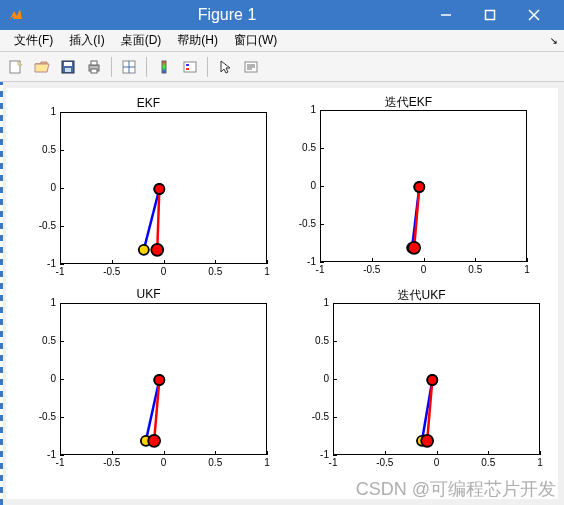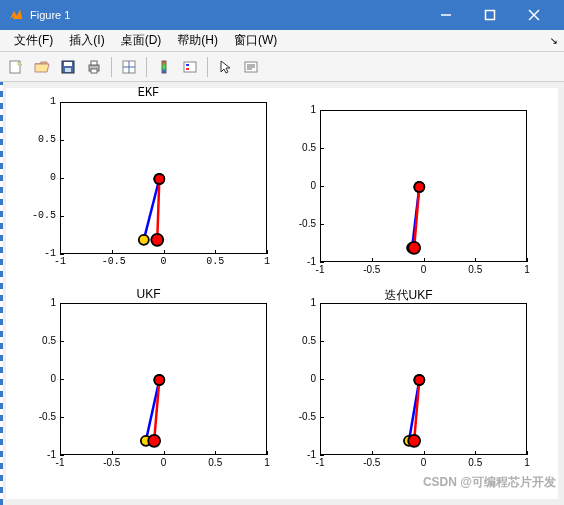--- a/index.html
+++ b/index.html
@@ -1,40 +1,40 @@
 <!DOCTYPE html>
 <html><head>
 <meta charset="utf-8">
 <style>
   * { box-sizing: border-box; margin: 0; padding: 0; }
   body { font-family: "Microsoft YaHei", SimSun, Arial, sans-serif; font-size: 12px; background: #fff; width: 564px; height: 505px; overflow: hidden; position: relative; }
   
   .titlebar { height: 30px; background: #3a78c8; display: flex; align-items: center; color: #fff; padding: 0 8px; }
   .titlebar .logo { width: 16px; height: 16px; margin-right: 6px; display: inline-flex; }
-  .titlebar .title { flex: 1; font-size: 11px; }
+  .titlebar .title { flex: 1; font-size: 16px; text-align: center; }
   .titlebar .winbtns { display: flex; }
   .titlebar .wbtn { width: 44px; height: 30px; display: flex; align-items: center; justify-content: center; cursor: pointer; }
   
   .menubar { height: 22px; background: #f5f5f5; border-bottom: 1px solid #d0d0d0; display: flex; align-items: center; padding: 0 6px; position: relative; }
   .menubar .menuitem { padding: 2px 8px; cursor: pointer; font-size: 12px; }
   .menubar .arrow-right { position: absolute; right: 6px; font-size: 10px; }
   
   .toolbar { height: 30px; background: #f5f5f5; border-bottom: 1px solid #d0d0d0; display: flex; align-items: center; padding: 0 4px; gap: 2px; }
   .toolbar .tbtn { width: 24px; height: 24px; display: flex; align-items: center; justify-content: center; cursor: pointer; border: 1px solid transparent; }
   .toolbar .sep { width: 1px; height: 20px; background: #c0c0c0; margin: 0 3px; }
   
   .canvas-area { position: absolute; left: 0; right: 0; top: 82px; bottom: 0; background: #f0f0f0; padding: 6px; }
   .figure-bg { width: 100%; height: 100%; background: #fff; position: relative; }
   
   .subplot { position: absolute; }
   .subplot .title { position: absolute; top: -16px; left: 0; right: 0; text-align: center; font-size: 12px; color: #000; }
   .axes-box { position: absolute; border: 1px solid #000; background: #fff; left: 34px; top: 0; right: 4px; bottom: 18px; }
   .xticks, .yticks { position: absolute; font-size: 10px; color: #000; }
   
-  .watermark { position: absolute; right: 8px; bottom: 14px; color: rgba(140,140,140,.7); font-size: 12px; pointer-events: none; font-weight: bold; }
+  .watermark { position: absolute; right: 8px; bottom: 4px; color: rgba(140,140,140,.7); font-size: 18px; pointer-events: none; }
   .leftedge { position: absolute; left:0; top:82px; bottom:0; width:3px; background: repeating-linear-gradient(0deg, #3a78c8 0 6px, #fff 6px 12px);}
 </style>
 </head>
 <body>
 
 <div class="titlebar">
   <span class="logo">
     <svg viewBox="0 0 16 16">
         <path d="M2 12 L6 4 L9 9 L12 2 L14 12 Z" fill="#ff8a00"></path>
         <path d="M2 12 L5 12 L6 9 Z" fill="#3a78c8"></path>
@@ -136,21 +136,21 @@
         <rect x="2" y="3" width="12" height="10" fill="#fff" stroke="#888"></rect>
         <line x1="4" y1="6" x2="12" y2="6" stroke="#666"></line>
         <line x1="4" y1="8" x2="12" y2="8" stroke="#666"></line>
         <line x1="4" y1="10" x2="9" y2="10" stroke="#666"></line>
       </svg>
     </div>
 </div>
 
 <div class="canvas-area">
   <div class="figure-bg" id="figbg">
-      <div class="subplot" style="left: 20px; top: 14px; width: 245px; height: 170px; font-family: Liberation Mono, monospace;">
+      <div class="subplot" style="left: 20px; top: 24px; width: 245px; height: 170px;">
         <div class="title">EKF</div>
         <div class="axes-box">
           <svg width="207" height="152" style="position: absolute; left: 0px; top: 0px;">
             <line x1="98.32499999999999" y1="76" x2="82.80000000000001" y2="136.8" stroke="#0000ff" stroke-width="2.5"></line>
             <line x1="98.32499999999999" y1="76" x2="96.255" y2="136.8" stroke="#ff0000" stroke-width="2.5"></line>
             <circle cx="98.32499999999999" cy="76" r="5" fill="#ffd400" stroke="#000" stroke-width="1.8"></circle>
             <circle cx="82.80000000000001" cy="136.8" r="5" fill="#ffd400" stroke="#000" stroke-width="1.8"></circle>
             <circle cx="98.32499999999999" cy="76" r="5" fill="#ff0000" stroke="#000" stroke-width="1.8"></circle>
             <circle cx="96.255" cy="136.8" r="6" fill="#ff0000" stroke="#000" stroke-width="1.8"></circle>
           </svg>
@@ -170,20 +170,21 @@
         <div class="xticks" style="left: 75.75px; top: 154px; position: absolute; width: 20px; text-align: center;">-0.5</div>
         <div style="position: absolute; left: 85.75px; top: 148px; width: 1px; height: 4px; background: rgb(0, 0, 0);"></div>
         <div class="xticks" style="left: 127.5px; top: 154px; position: absolute; width: 20px; text-align: center;">0</div>
         <div style="position: absolute; left: 137.5px; top: 148px; width: 1px; height: 4px; background: rgb(0, 0, 0);"></div>
         <div class="xticks" style="left: 179.25px; top: 154px; position: absolute; width: 20px; text-align: center;">0.5</div>
         <div style="position: absolute; left: 189.25px; top: 148px; width: 1px; height: 4px; background: rgb(0, 0, 0);"></div>
         <div class="xticks" style="left: 231px; top: 154px; position: absolute; width: 20px; text-align: center;">1</div>
         <div style="position: absolute; left: 241px; top: 148px; width: 1px; height: 4px; background: rgb(0, 0, 0);"></div>
       </div>
       <div class="subplot" style="left: 280px; top: 22px; width: 245px; height: 170px;">
+        <div class="title">迭代EKF</div>
         <div class="axes-box">
           <svg width="207" height="152" style="position: absolute; left: 0px; top: 0px;">
             <line x1="98.32499999999999" y1="76" x2="91.08" y2="136.8" stroke="#0000ff" stroke-width="2.5"></line>
             <line x1="98.32499999999999" y1="76" x2="93.15" y2="136.8" stroke="#ff0000" stroke-width="2.5"></line>
             <circle cx="98.32499999999999" cy="76" r="5" fill="#ffd400" stroke="#000" stroke-width="1.8"></circle>
             <circle cx="91.08" cy="136.8" r="5" fill="#ffd400" stroke="#000" stroke-width="1.8"></circle>
             <circle cx="98.32499999999999" cy="76" r="5" fill="#ff0000" stroke="#000" stroke-width="1.8"></circle>
             <circle cx="93.15" cy="136.8" r="6" fill="#ff0000" stroke="#000" stroke-width="1.8"></circle>
           </svg>
         </div>
@@ -234,21 +235,21 @@
         <div style="position: absolute; left: 34px; top: 148px; width: 1px; height: 4px; background: rgb(0, 0, 0);"></div>
         <div class="xticks" style="left: 75.75px; top: 154px; position: absolute; width: 20px; text-align: center;">-0.5</div>
         <div style="position: absolute; left: 85.75px; top: 148px; width: 1px; height: 4px; background: rgb(0, 0, 0);"></div>
         <div class="xticks" style="left: 127.5px; top: 154px; position: absolute; width: 20px; text-align: center;">0</div>
         <div style="position: absolute; left: 137.5px; top: 148px; width: 1px; height: 4px; background: rgb(0, 0, 0);"></div>
         <div class="xticks" style="left: 179.25px; top: 154px; position: absolute; width: 20px; text-align: center;">0.5</div>
         <div style="position: absolute; left: 189.25px; top: 148px; width: 1px; height: 4px; background: rgb(0, 0, 0);"></div>
         <div class="xticks" style="left: 231px; top: 154px; position: absolute; width: 20px; text-align: center;">1</div>
         <div style="position: absolute; left: 241px; top: 148px; width: 1px; height: 4px; background: rgb(0, 0, 0);"></div>
       </div>
-      <div class="subplot" style="left: 280px; top: 215px; width: 245px; height: 170px;">
+      <div class="subplot" style="left: 293px; top: 215px; width: 245px; height: 170px;">
         <div class="title">迭代UKF</div>
         <div class="axes-box">
           <svg width="207" height="152" style="position: absolute; left: 0px; top: 0px;">
             <line x1="98.32499999999999" y1="76" x2="87.975" y2="136.8" stroke="#0000ff" stroke-width="2.5"></line>
             <line x1="98.32499999999999" y1="76" x2="93.15" y2="136.8" stroke="#ff0000" stroke-width="2.5"></line>
             <circle cx="98.32499999999999" cy="76" r="5" fill="#ffd400" stroke="#000" stroke-width="1.8"></circle>
             <circle cx="87.975" cy="136.8" r="5" fill="#ffd400" stroke="#000" stroke-width="1.8"></circle>
             <circle cx="98.32499999999999" cy="76" r="5" fill="#ff0000" stroke="#000" stroke-width="1.8"></circle>
             <circle cx="93.15" cy="136.8" r="6" fill="#ff0000" stroke="#000" stroke-width="1.8"></circle>
           </svg>

